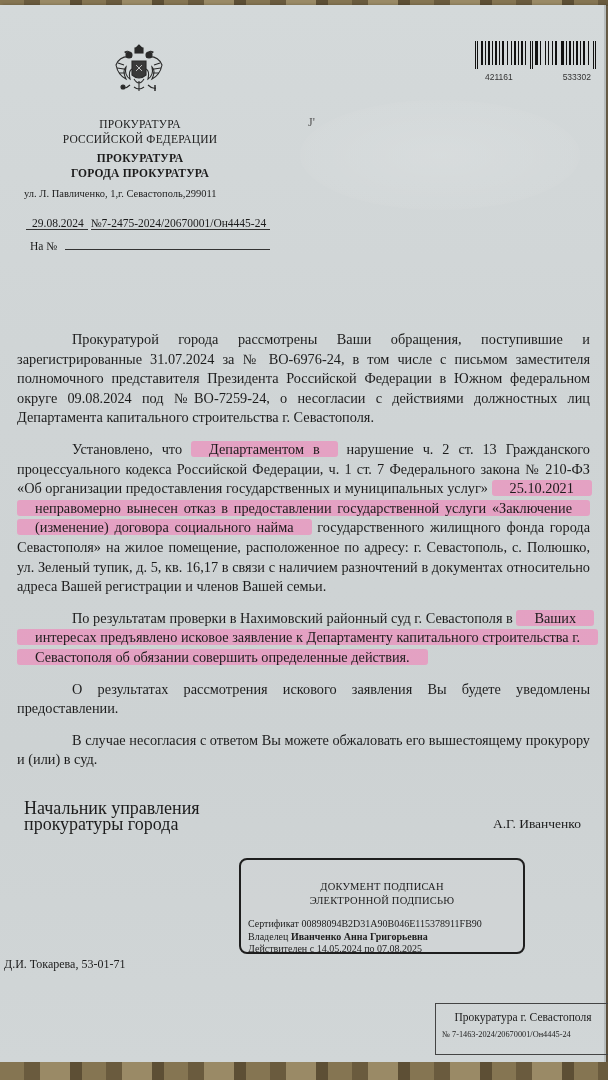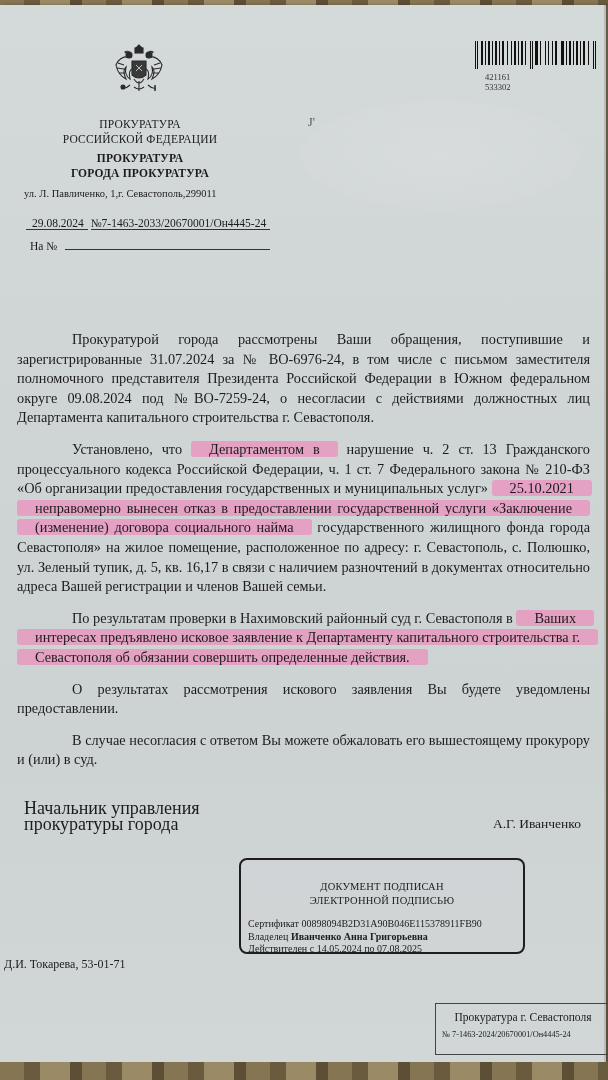--- a/index.html
+++ b/index.html
@@ -115,26 +115,25 @@
       top: 36px;
       width: 122px;
     }
     .barcode .bars {
       height: 28px;
       width: 122px;
     }
     .barcode .digits {
       display: flex;
       justify-content: space-between;
-      font-family: Liberation Serif, serif;
+      font-family: Liberation Sans, sans-serif;
       font-size: 8.5px;
       color: #333;
       padding: 0 6px 0 10px;
       margin-top: -1px;
-      flex-direction: column;
     }
 
     
     .body {
       position: absolute;
       left: 5px;
       top: 313px;
       width: 597px;
       font-size: 14.3px;
       line-height: 19.6px;
@@ -254,21 +253,21 @@
     <div>РОССИЙСКОЙ ФЕДЕРАЦИИ</div>
   </div>
   <div class="org-block org-main">
     <div>ПРОКУРАТУРА</div>
     <div>ГОРОДА ПРОКУРАТУРА</div>
   </div>
   <div class="address">ул. Л. Павличенко, 1,г. Севастополь,299011</div>
 
   <div class="reg-line">
     <span class="date">29.08.2024</span>
-    <span class="num"><span>№</span><span>7-1463-2033/20670001/Он4445-24</span></span>
+    <span class="num"><span>№</span><span>7-2475-2024/20670001/Он4445-24</span></span>
   </div>
   <div class="na-line">
     <span>На №</span><span class="blank"></span>
   </div>
 
   <div class="recipient-mark">J'</div>
 
   <div class="barcode">
     <svg class="bars" viewBox="0 0 122 28" preserveAspectRatio="none">
       <g fill="#111">

